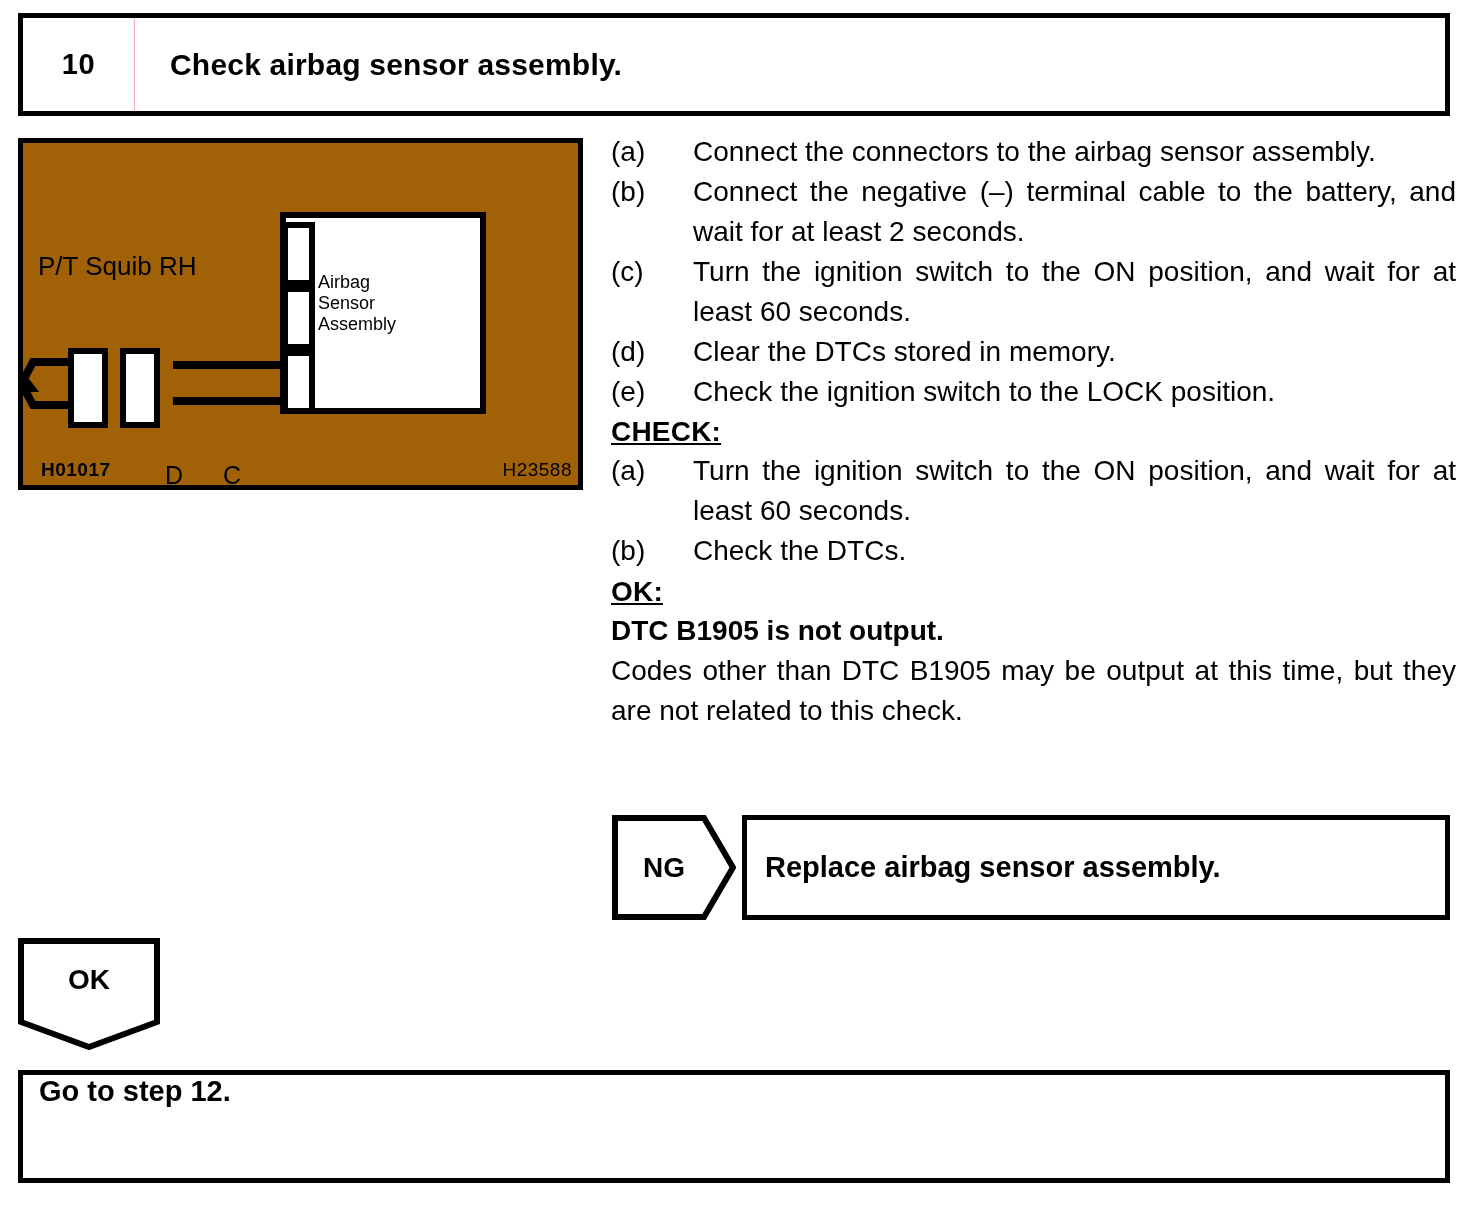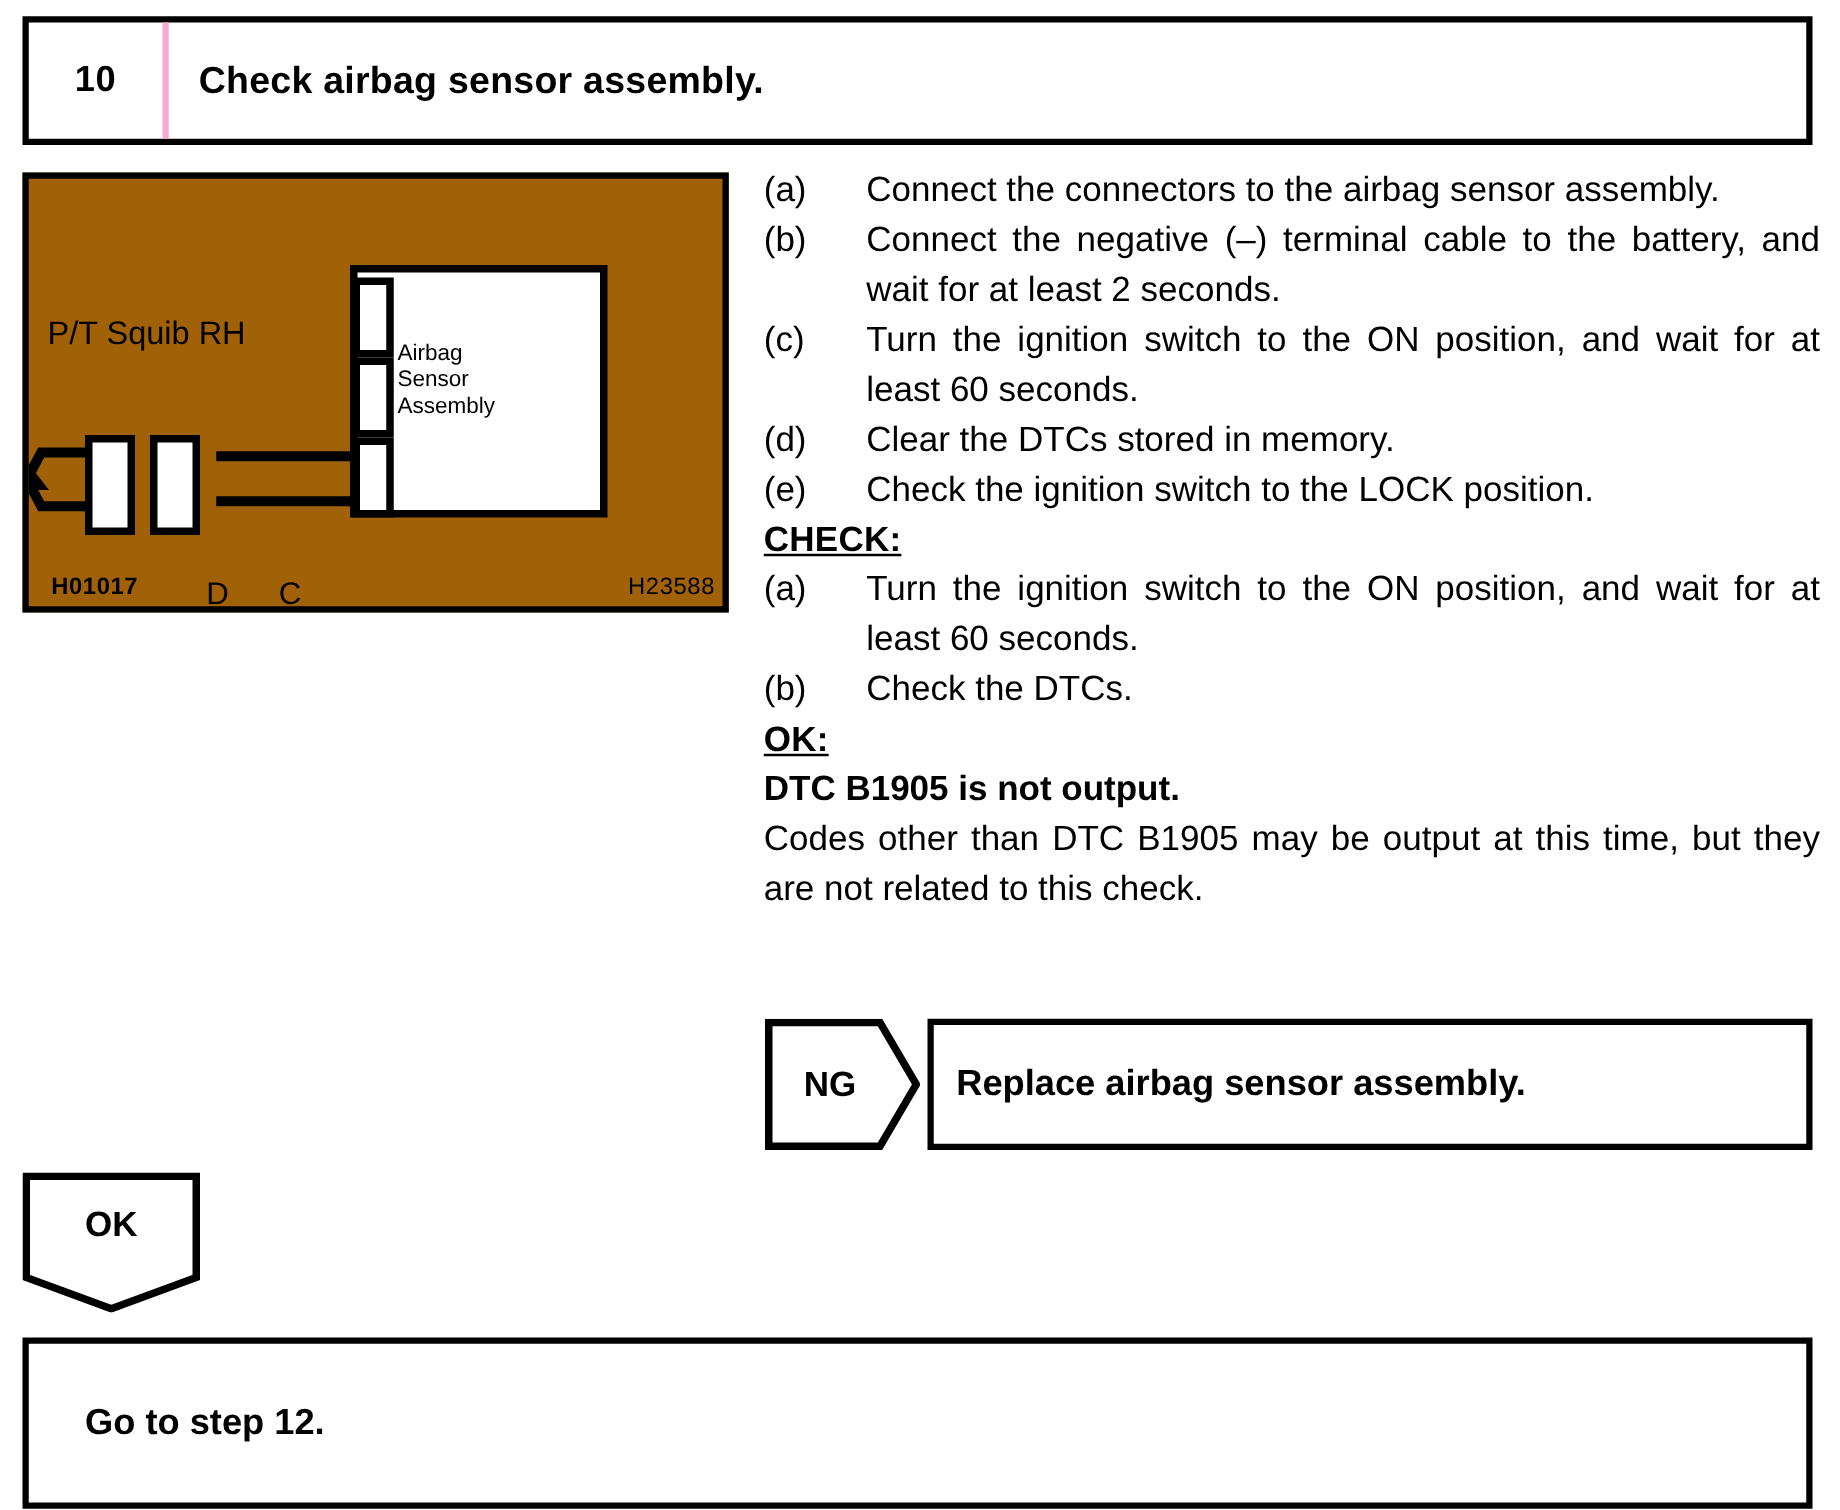--- a/index.html
+++ b/index.html
@@ -23,36 +23,36 @@
     top: 13px;
     width: 1432px;
     height: 103px;
     border: 5px solid #000;
     box-sizing: border-box;
     display: flex;
     align-items: stretch;
   }
   .step-number-cell {
     width: 112px;
-    border-right: 5px solid #f9a8d4;
+    border-right: 1px solid #f9a8d4;
     display: flex;
     align-items: center;
     justify-content: center;
     box-sizing: border-box;
   }
   .step-number-cell span {
     font-size: 29px;
     font-weight: bold;
     letter-spacing: 0.5px;
   }
   .step-title-cell {
     flex: 1;
     display: flex;
     align-items: center;
-    padding-left: 24px;
+    padding-left: 35px;
     box-sizing: border-box;
   }
   .step-title-cell span {
     font-size: 30px;
     font-weight: bold;
     letter-spacing: 0.2px;
   }
 
   
   .figure-panel {
@@ -218,26 +218,25 @@
     font-size: 28px;
     font-weight: bold;
   }
 
   
   .goto-box {
     position: absolute;
     left: 18px;
     top: 1070px;
     width: 1432px;
-    height: 137px;
+    height: 113px;
     border: 5px solid #000;
     box-sizing: border-box;
     display: flex;
-    align-items: center;
-    padding-left: 45px;
+    padding-left: 16px;
   }
   .goto-box span {
     font-size: 29px;
     font-weight: bold;
   }
 </style>
 </head>
 <body>
 
 <div class="step-header">

